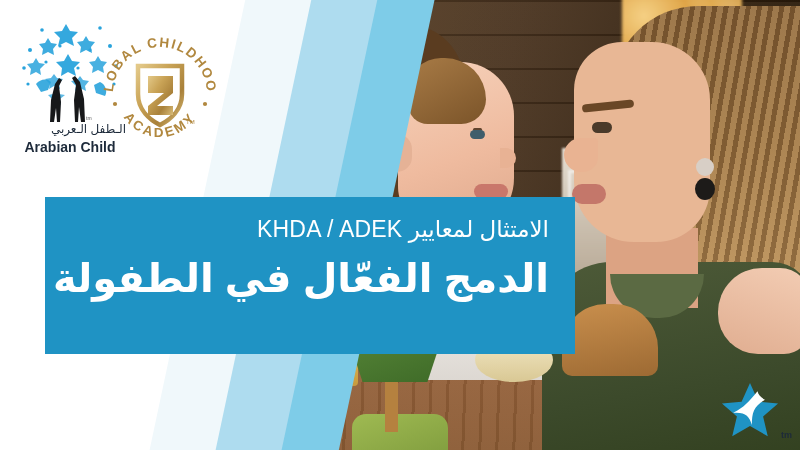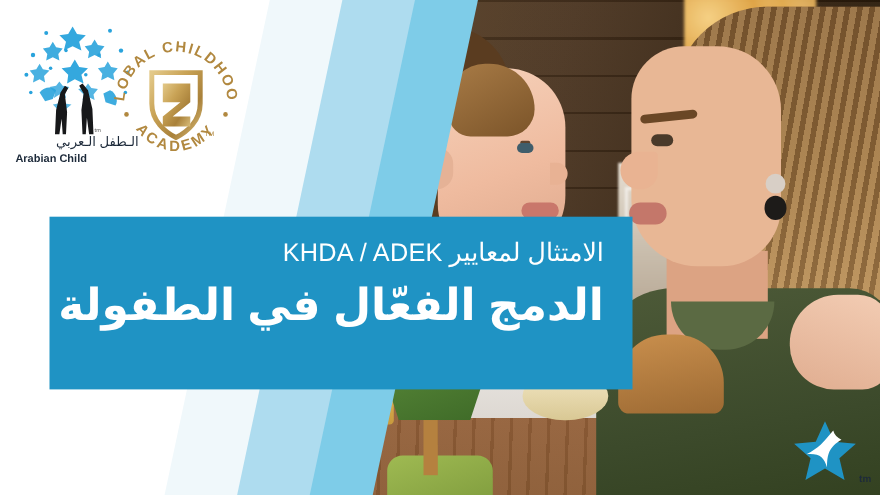--- a/index.html
+++ b/index.html
@@ -228,22 +228,22 @@
   }
 
   
   .logo-ac{position:absolute;left:14px;top:22px;width:112px;height:140px;}
   .logo-ac .art{position:absolute;left:0;top:0;width:112px;height:104px;}
   .logo-ac .txt-ar{
     position:absolute;left:0;top:100px;width:112px;
     color:#1d2a3a;font-size:12px;direction:rtl;line-height:1.2;
   }
   .logo-ac .txt-en{
-    position:absolute;left:0;top:117px;width:112px;
-    color:#1d2a3a;font-size:10px;font-weight:700;line-height:1.2;
+    position:absolute;left:0;top:117px;width:112px;text-align:center;
+    color:#1d2a3a;font-size:14px;font-weight:700;line-height:1.2;
   }
 
   
   .logo-gca{position:absolute;left:100px;top:32px;width:120px;height:120px;}
 
   
   .logo-star{position:absolute;left:718px;top:382px;width:72px;height:60px;}
   .logo-star .tm{
     position:absolute;right:-2px;bottom:2px;color:#1d2a3a;
     font-size:9px;font-weight:700;

